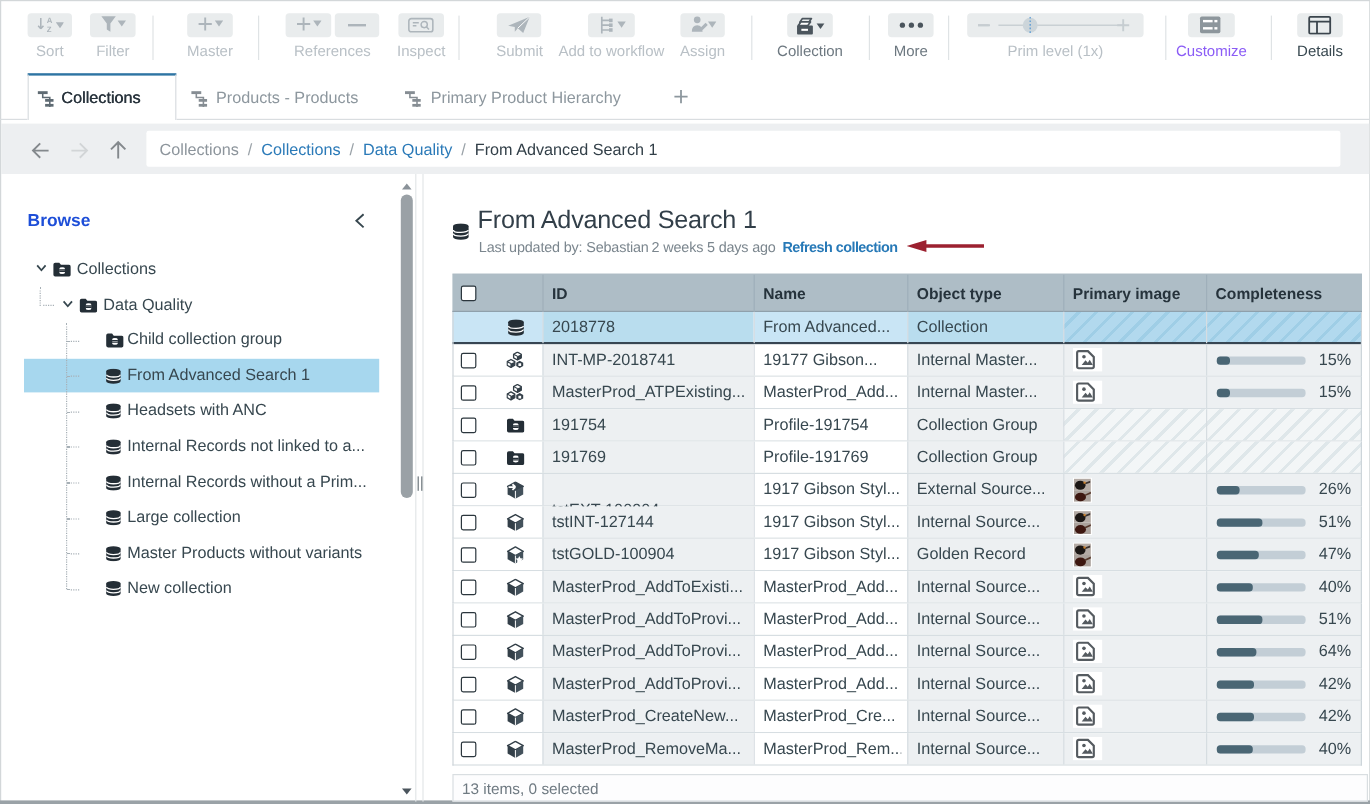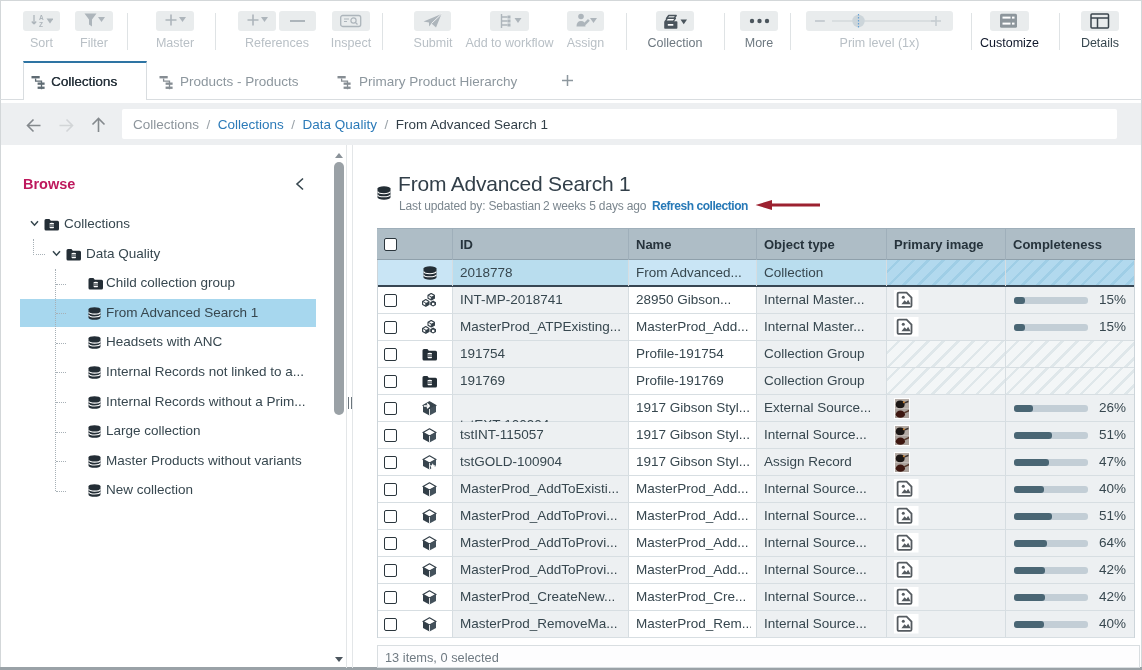--- a/index.html
+++ b/index.html
@@ -106,21 +106,21 @@
 <circle cx="45.5" cy="7" r="6.2" fill="#ccd5da"></circle>
 <path d="M45.5 0 v14" stroke="#5b9bd5" stroke-width="1.2" stroke-dasharray="1.4 1.6" opacity="0.9"></path>
 <path d="M118 7 h10 M123 2 v10" stroke="#c6cdd1" stroke-width="1.6"></path>
   </svg>
 <svg class="ab" style="left:813px;top:18px" width="14" height="6" viewBox="0 0 14 6">
     <path d="M2 3 h9" stroke="#c6cdd1" stroke-width="1.7"></path>
   </svg>
 <div class="lbl" style="left:879.5px">Prim level (1x)</div>
 <div class="sep" style="left:971px"></div>
 <div class="btn" style="left:990px;width:39px"></div>
-<div class="lbl" style="left:1009.5px;color:#0f172a">Customize</div>
+<div class="lbl" style="left:1009.5px;color:#8b5cf6">Customize</div>
 <svg class="ab" style="left:999px;top:13px" width="20" height="16" viewBox="0 0 20 16">
     <rect x="1" y="0.8" width="17" height="14" rx="1.5" fill="#8d969c"></rect>
 <rect x="3.5" y="3.6" width="8" height="2" fill="#fff"></rect>
 <rect x="3.5" y="9.6" width="8" height="2" fill="#fff"></rect>
 <rect x="13" y="3.6" width="2.5" height="2" fill="#fff"></rect>
 <rect x="13" y="9.6" width="2.5" height="2" fill="#fff"></rect>
   </svg>
 <div class="sep" style="left:1059px"></div>
 <div class="btn" style="left:1081px;width:38px"></div>
 <div class="lbl" style="left:1100px;color:#37474f">Details</div>
@@ -160,21 +160,21 @@
     <path d="M14.5 7.5 H1.5 M7.5 1.5 L1.5 7.5 L7.5 13.5" stroke="#84898d" stroke-width="1.6" fill="none"></path>
   </svg>
 <svg class="ab" style="left:59px;top:118px" width="15" height="15" viewBox="0 0 15 15">
     <path d="M0.5 7.5 H13.5 M7.5 1.5 L13.5 7.5 L7.5 13.5" stroke="#d2d5d7" stroke-width="1.6" fill="none"></path>
   </svg>
 <svg class="ab" style="left:91px;top:117px" width="15" height="16" viewBox="0 0 15 16">
     <path d="M7.5 15 V1.5 M1.5 7.5 L7.5 1.5 L13.5 7.5" stroke="#84898d" stroke-width="1.6" fill="none"></path>
   </svg>
 <div class="ab" style="left:122px;top:109px;width:995px;height:30px;background:#fff;border-radius:2px"></div>
 <div class="ab" style="left:133px;top:117px;font-size:13.5px;white-space:nowrap"><span style="color:#8d959c">Collections</span><span style="color:#9aa2a8">&nbsp; / &nbsp;</span><span style="color:#2b7ab8">Collections</span><span style="color:#9aa2a8">&nbsp; / &nbsp;</span><span style="color:#2b7ab8">Data Quality</span><span style="color:#9aa2a8">&nbsp; / &nbsp;</span><span style="color:#323f48">From Advanced Search 1</span></div>
-<div class="ab" style="left:23px;top:176px;font-size:14.5px;font-weight:bold;color:#be185d">Browse</div>
+<div class="ab" style="left:23px;top:176px;font-size:14.5px;font-weight:bold;color:#1d4ed8">Browse</div>
 <svg class="ab" style="left:294px;top:177px" width="12" height="14" viewBox="0 0 12 14">
     <path d="M9 1.5 L3 7 L9 12.5" stroke="#37474f" stroke-width="1.6" fill="none"></path>
   </svg>
 <div class="ab" style="left:20px;top:299px;width:296px;height:28px;background:#a7d7ee"></div>
 <div class="ab" style="left:33px;top:239px;width:1px;height:16px;border-left:1px dotted #a7b0b6"></div>
 <div class="ab" style="left:55px;top:269px;width:1px;height:222px;border-left:1px dotted #a7b0b6"></div>
 <svg class="ab" style="left:30px;top:220.4px" width="9" height="7" viewBox="0 0 9 7">
     <path d="M1 1.2 L4.5 5.2 L8 1.2" stroke="#37474f" stroke-width="1.5" fill="none"></path>
   </svg>
 <svg class="ab" style="left:44px;top:217.9px" width="15" height="13" viewBox="0 0 15 13">
@@ -355,21 +355,21 @@
       <path d="M3.6 0.4 L6.8 2.2 L6.8 5.2 L3.6 7 L0.4 5.2 L0.4 2.2 Z" fill="#fff" stroke="#333f48" stroke-width="1.1" stroke-linejoin="round"></path>
 <path d="M3.6 3.8 L6.8 2.2 L6.8 5.2 L3.6 7 Z" fill="#333f48"></path>
 <path d="M3.6 3.8 L0.4 2.2 M3.6 3.8 L3.6 7" stroke="#333f48" stroke-width="0.9" fill="none"></path>
     </g>
     <g transform="translate(7.8,7.2)">
       <path d="M3.3 0.4 L6.2 2 L6.2 4.8 L3.3 6.4 L0.4 4.8 L0.4 2 Z" fill="#333f48"></path>
       <path d="M2.2 2.6 h2.3 v2.3 h-2.3 z" fill="#fff"></path>
     </g>
   </svg>
 <div class="cell" style="left:460px;top:287px;width:160px">INT-MP-2018741</div>
-<div class="cell" style="left:636px;top:287px;width:115px">28950 Gibson...</div>
+<div class="cell" style="left:636px;top:287px;width:115px">19177 Gibson...</div>
 <div class="cell" style="left:764px;top:287px;width:115px">Internal Master...</div>
 <svg class="ab" style="left:894.3px;top:290.3px" width="24.5" height="19.5" viewBox="0 0 24.5 19.5">
     <rect x="0" y="0" width="24.5" height="19.5" fill="#fff"></rect>
 <path d="M5 2.6 h7.6 l4.9 4.9 v8 q0 1.4 -1.4 1.4 h-11.1 q-1.4 0 -1.4 -1.4 v-11.5 q0 -1.4 1.4 -1.4 z" fill="none" stroke="#555b60" stroke-width="1.8"></path>
 <circle cx="9.3" cy="7.3" r="1.5" fill="#555b60"></circle>
 <path d="M7.4 14.2 l3.2 -3.9 1.9 2 1.6 -2.5 2.6 4.4 z" fill="#555b60"></path>
   </svg>
 <div class="ab" style="left:1014px;top:297.0px;width:74px;height:6.5px;border-radius:3px;background:#c3ced6"></div>
 <div class="ab" style="left:1014px;top:297.0px;width:11.1px;height:6.5px;border-radius:3px;background:#4a6674"></div>
 <div class="ab" style="left:1046px;top:287px;width:80px;text-align:right;font-size:13.5px;color:#37474f;line-height:26px">15%</div>
@@ -518,21 +518,21 @@
 <div class="ab" style="left:1005px;top:422px;width:1px;height:26px;background:#d6dde1"></div>
 <div class="ab" style="left:377px;top:422px;width:1px;height:27px;background:#cdd5da"></div>
 <div class="ab" style="left:1134px;top:422px;width:1px;height:27px;background:#cdd5da"></div>
 <div class="ab" style="left:384px;top:428.5px;width:13px;height:13px;background:#fff;border:1.6px solid #2b363d;border-radius:2px"></div>
 <svg class="ab" style="left:422px;top:427.5px" width="15" height="15" viewBox="0 0 15 15">
     <path d="M7.5 0.8 L14 4.4 L7.5 8 L1 4.4 Z" fill="#fff" stroke="#333f48" stroke-width="1.2" stroke-linejoin="round"></path>
 <path d="M1 4.4 L7.5 8 L7.5 14.6 L1 11 Z" fill="#333f48"></path>
 <path d="M14 4.4 L7.5 8 L7.5 14.6 L14 11 Z" fill="#44525c"></path>
 <path d="M7.5 8 L7.5 14.6" stroke="#fff" stroke-width="0.8"></path>
   </svg>
-<div class="cell" style="left:460px;top:422px;width:160px">tstINT-115057</div>
+<div class="cell" style="left:460px;top:422px;width:160px">tstINT-127144</div>
 <div class="cell" style="left:636px;top:422px;width:115px">1917 Gibson Styl...</div>
 <div class="cell" style="left:764px;top:422px;width:115px">Internal Source...</div>
 <svg class="ab" style="left:894px;top:424.5px" width="16" height="21" viewBox="0 0 16 21">
     <rect x="0" y="0" width="16" height="21" fill="#fff"></rect>
 <rect x="1" y="1" width="14" height="9.5" fill="#b3aaa4"></rect>
 <ellipse cx="6.2" cy="6.4" rx="4.4" ry="3.8" fill="#1c1715"></ellipse>
 <path d="M9.5 4.5 L14.5 2.6 L14.5 4.2 L10 5.8 z" fill="#3a3230"></path>
 <circle cx="9.8" cy="4.2" r="1" fill="#c8802e"></circle>
 <rect x="1" y="10.5" width="14" height="9.5" fill="#aba29c"></rect>
 <ellipse cx="6.4" cy="16.2" rx="4.6" ry="3.6" fill="#3d1710"></ellipse>
@@ -558,21 +558,21 @@
 <div class="ab" style="left:384px;top:455.5px;width:13px;height:13px;background:#fff;border:1.6px solid #2b363d;border-radius:2px"></div>
 <svg class="ab" style="left:422px;top:454.5px" width="15" height="15" viewBox="0 0 15 15">
     <path d="M7.5 0.8 L14 4.4 L7.5 8 L1 4.4 Z" fill="#fff" stroke="#37444d" stroke-width="1.2" stroke-linejoin="round"></path>
 <path d="M1 4.4 L7.5 8 L7.5 14.6 L1 11 Z" fill="#37444d"></path>
 <path d="M14 4.4 L7.5 8 L7.5 14.6 L14 11 Z" fill="#44525c"></path>
 <path d="M7.5 8 L7.5 14.6" stroke="#fff" stroke-width="0.8"></path>
     <path d="M10.75 8.3 l0.95 1.9 2.1 0.3 -1.5 1.5 0.35 2.1 -1.9 -1 -1.9 1 0.35 -2.1 -1.5 -1.5 2.1 -0.3 z" fill="#fff"></path>
   </svg>
 <div class="cell" style="left:460px;top:449px;width:160px">tstGOLD-100904</div>
 <div class="cell" style="left:636px;top:449px;width:115px">1917 Gibson Styl...</div>
-<div class="cell" style="left:764px;top:449px;width:115px">Assign Record</div>
+<div class="cell" style="left:764px;top:449px;width:115px">Golden Record</div>
 <svg class="ab" style="left:894px;top:451.5px" width="16" height="21" viewBox="0 0 16 21">
     <rect x="0" y="0" width="16" height="21" fill="#fff"></rect>
 <rect x="1" y="1" width="14" height="9.5" fill="#b3aaa4"></rect>
 <ellipse cx="6.2" cy="6.4" rx="4.4" ry="3.8" fill="#1c1715"></ellipse>
 <path d="M9.5 4.5 L14.5 2.6 L14.5 4.2 L10 5.8 z" fill="#3a3230"></path>
 <circle cx="9.8" cy="4.2" r="1" fill="#c8802e"></circle>
 <rect x="1" y="10.5" width="14" height="9.5" fill="#aba29c"></rect>
 <ellipse cx="6.4" cy="16.2" rx="4.6" ry="3.6" fill="#3d1710"></ellipse>
 <path d="M9.8 14.2 L15 11.8 L15 13.4 L10.3 15.4 z" fill="#55372a"></path>
   </svg>

